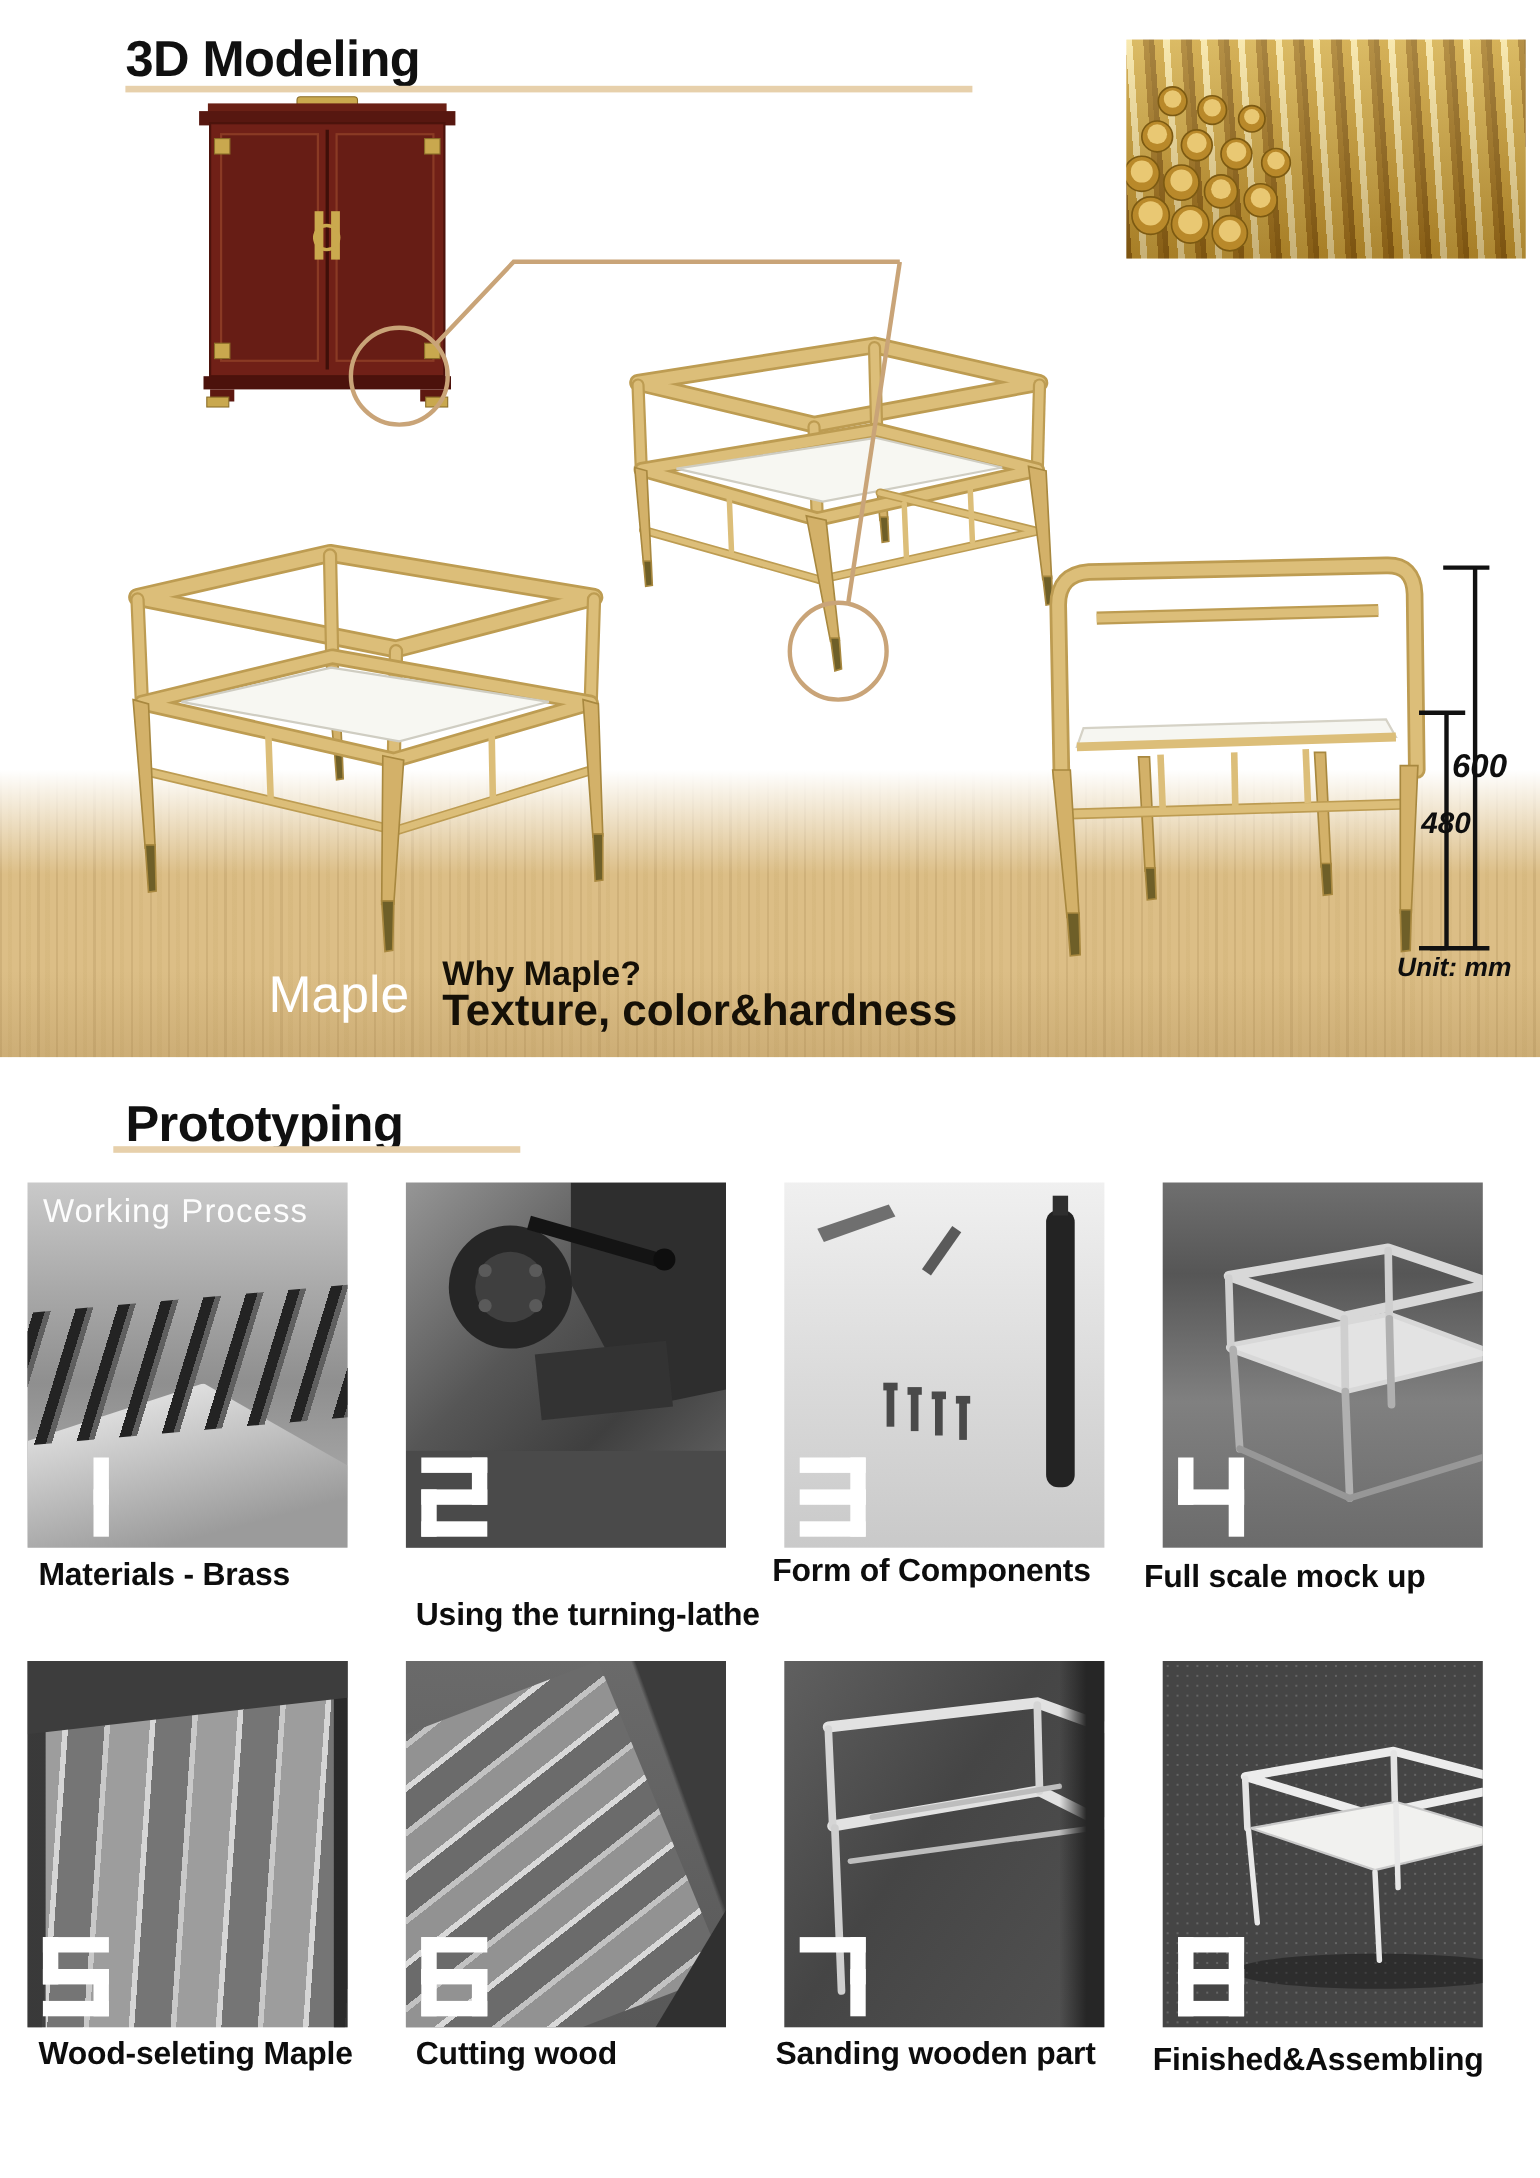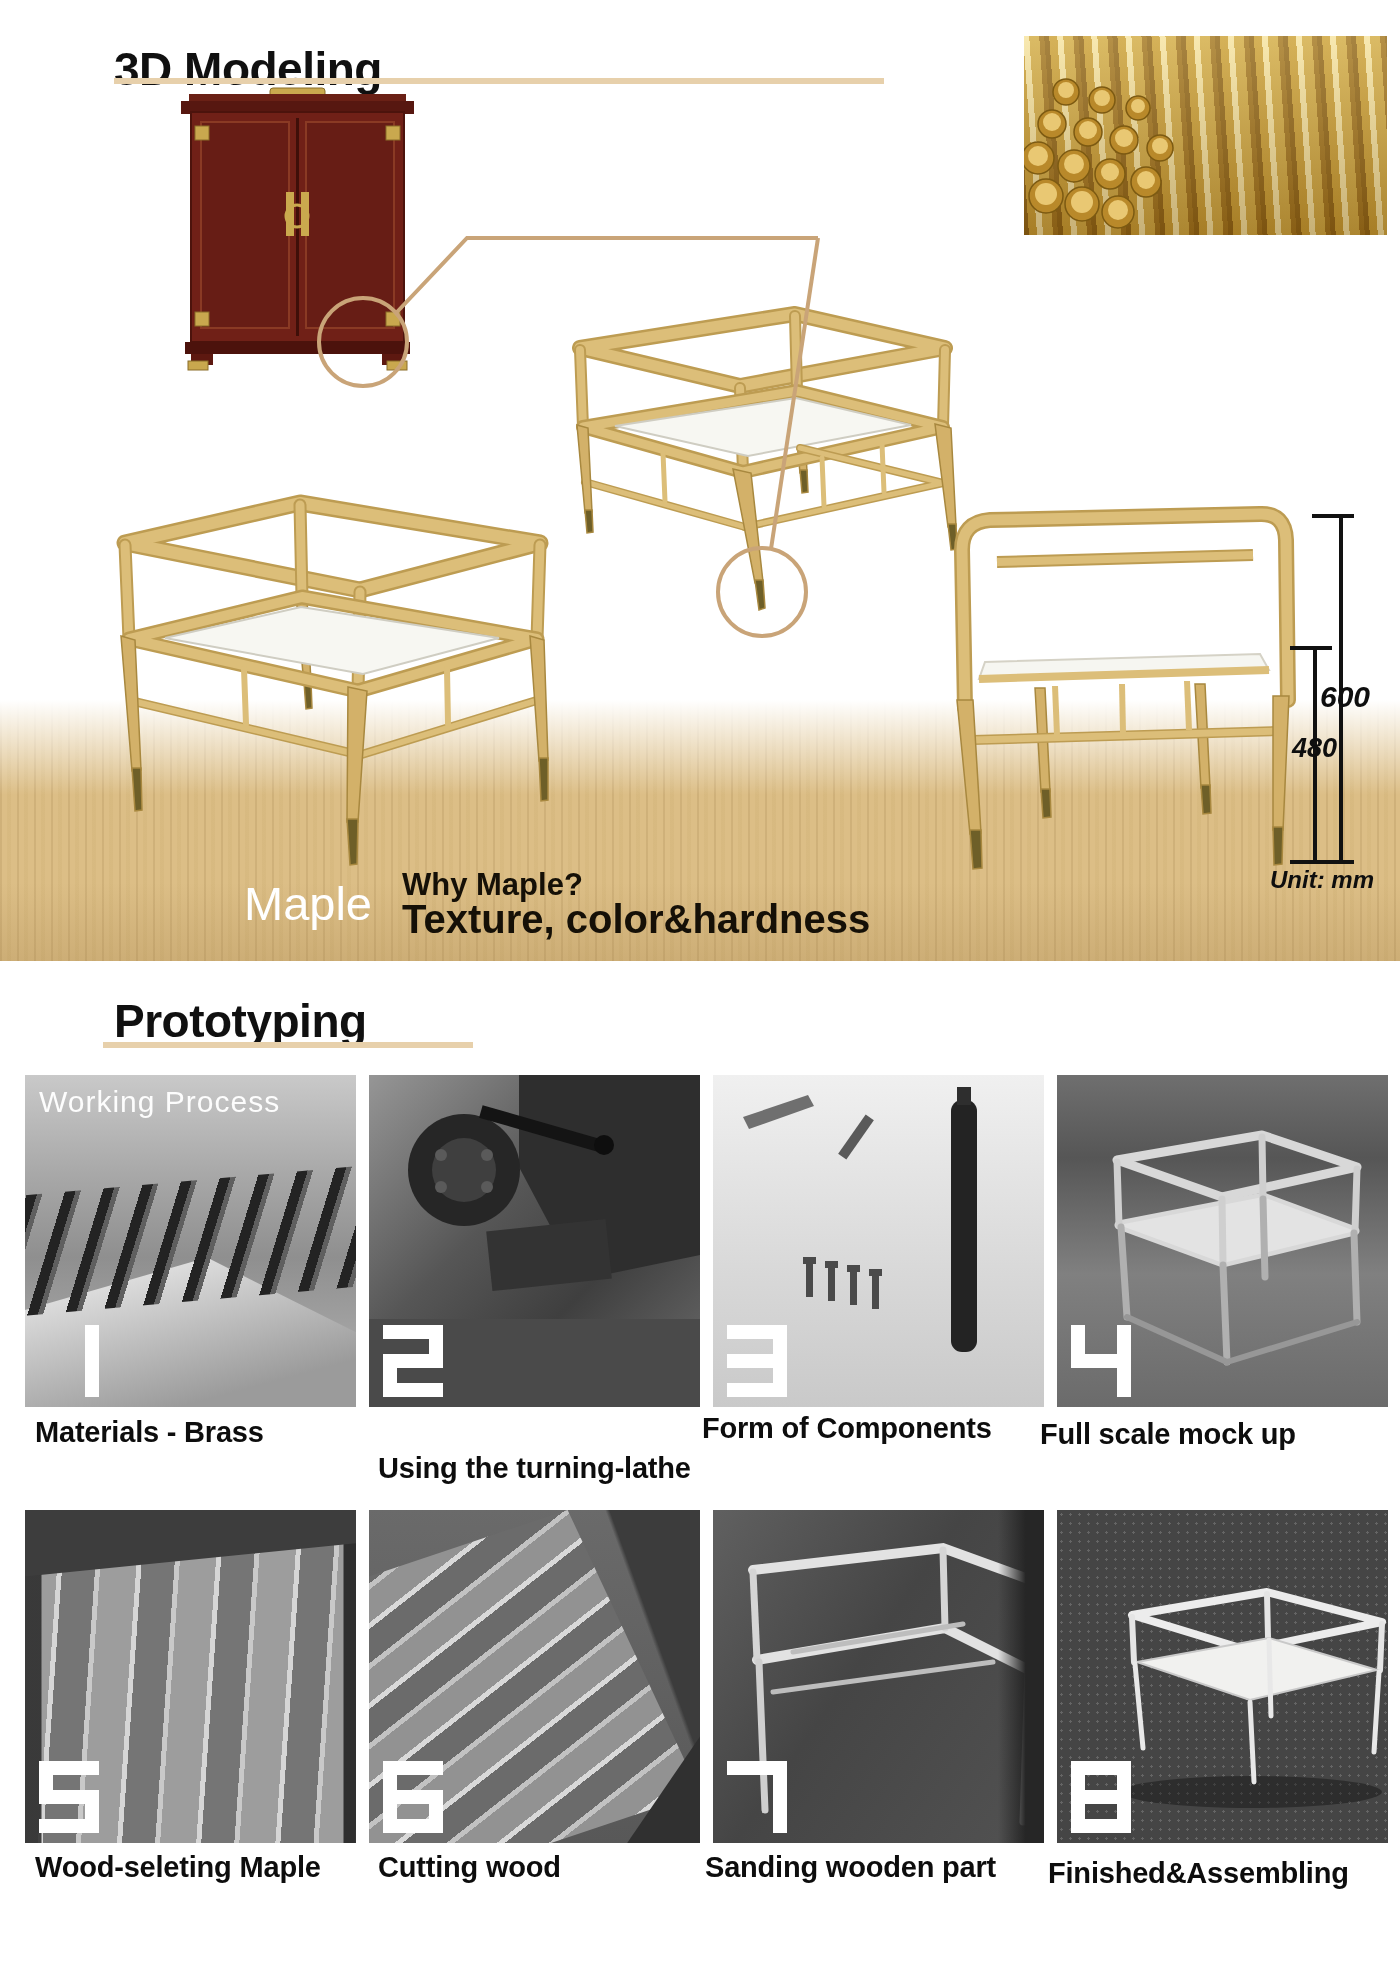--- a/index.html
+++ b/index.html
@@ -34,21 +34,21 @@
   .anno{position:absolute;left:0;top:0;z-index:5;pointer-events:none;}
   .chair{position:absolute;z-index:2;}
   .cabinet{position:absolute;left:175px;top:74px;z-index:3;}
 
   .brass-photo{position:absolute;left:1024px;top:36px;width:363px;height:199px;z-index:3;overflow:hidden;
     background:
       linear-gradient(180deg,rgba(255,244,200,0.25),rgba(90,55,5,0.30)),
       repeating-linear-gradient(86deg,#8a5f14 0 5px,#c89c34 5px 13px,#f6e5a8 13px 19px,#cfa844 19px 29px,#9c6f1c 29px 34px);}
 
   
-  .photo{position:absolute;width:331px;height:332px;overflow:hidden;background:#8a8a8a;z-index:2;}
+  .photo{position:absolute;width:291px;height:332px;overflow:hidden;background:#8a8a8a;z-index:2;}
   #p1{left:25px;top:1075px;background:linear-gradient(180deg,#c9c9c9 0%,#a8a8a8 30%,#8f8f8f 55%,#b5b5b5 100%);}
   #p1::before{content:"";position:absolute;left:0;right:0;bottom:0;height:45%;
     background:linear-gradient(165deg,#dddddd 20%,#9b9b9b 80%);
     clip-path:polygon(0 35%,55% 0,100% 50%,100% 100%,0 100%);}
   #p1::after{content:"";position:absolute;left:-10%;right:-10%;top:32%;height:36%;
     background:repeating-linear-gradient(112deg,#232323 0 10px,#5f5f5f 10px 15px,rgba(0,0,0,0) 15px 36px);
     transform:rotate(-5deg);}
   #p2{left:369px;top:1075px;background:linear-gradient(135deg,#969696,#565656 40%,#3f3f3f 65%,#6e6e6e 100%);}
   #p3{left:713px;top:1075px;background:linear-gradient(180deg,#f0f0f0,#dadada 55%,#c9c9c9);}
   #p4{left:1057px;top:1075px;background:linear-gradient(180deg,#6f6f6f,#565656 25%,#808080 60%,#6b6b6b);}
@@ -91,21 +91,21 @@
   .seg-f{left:0;top:0;width:14px;height:43px;}
   .seg-b{right:0;top:0;width:14px;height:43px;}
   .seg-e{left:0;top:29px;width:14px;height:43px;}
   .seg-c{right:0;top:29px;width:14px;height:43px;}
 </style>
 </head>
 <body>
 
 <div class="page">
 
-  <div class="h-title" style="left:114px;top:26px;margin-top:16px;">3D Modeling</div>
+  <div class="h-title" style="left:114px;top:26px;">3D Modeling</div>
   <div class="rule" style="left:114px;top:78px;width:770px;"></div>
 
   <svg class="cabinet" width="245" height="298" viewBox="0 0 245 298">
     <rect x="95" y="14" width="55" height="12" rx="3" fill="#caa94e" stroke="#8a6d28"></rect>
     <rect x="14" y="20" width="217" height="9" fill="#6a2015"></rect>
     <rect x="6" y="27" width="233" height="13" fill="#571710"></rect>
     <rect x="16" y="38" width="213" height="230" fill="#702017" stroke="#4c130c" stroke-width="2"></rect>
     <rect x="26" y="48" width="88" height="206" fill="rgba(0,0,0,0.08)" stroke="#8a3a24" stroke-width="2"></rect>
     <rect x="131" y="48" width="88" height="206" fill="rgba(0,0,0,0.08)" stroke="#8a3a24" stroke-width="2"></rect>
     <line x1="122.5" y1="44" x2="122.5" y2="262" stroke="#3f0f09" stroke-width="3"></line>

